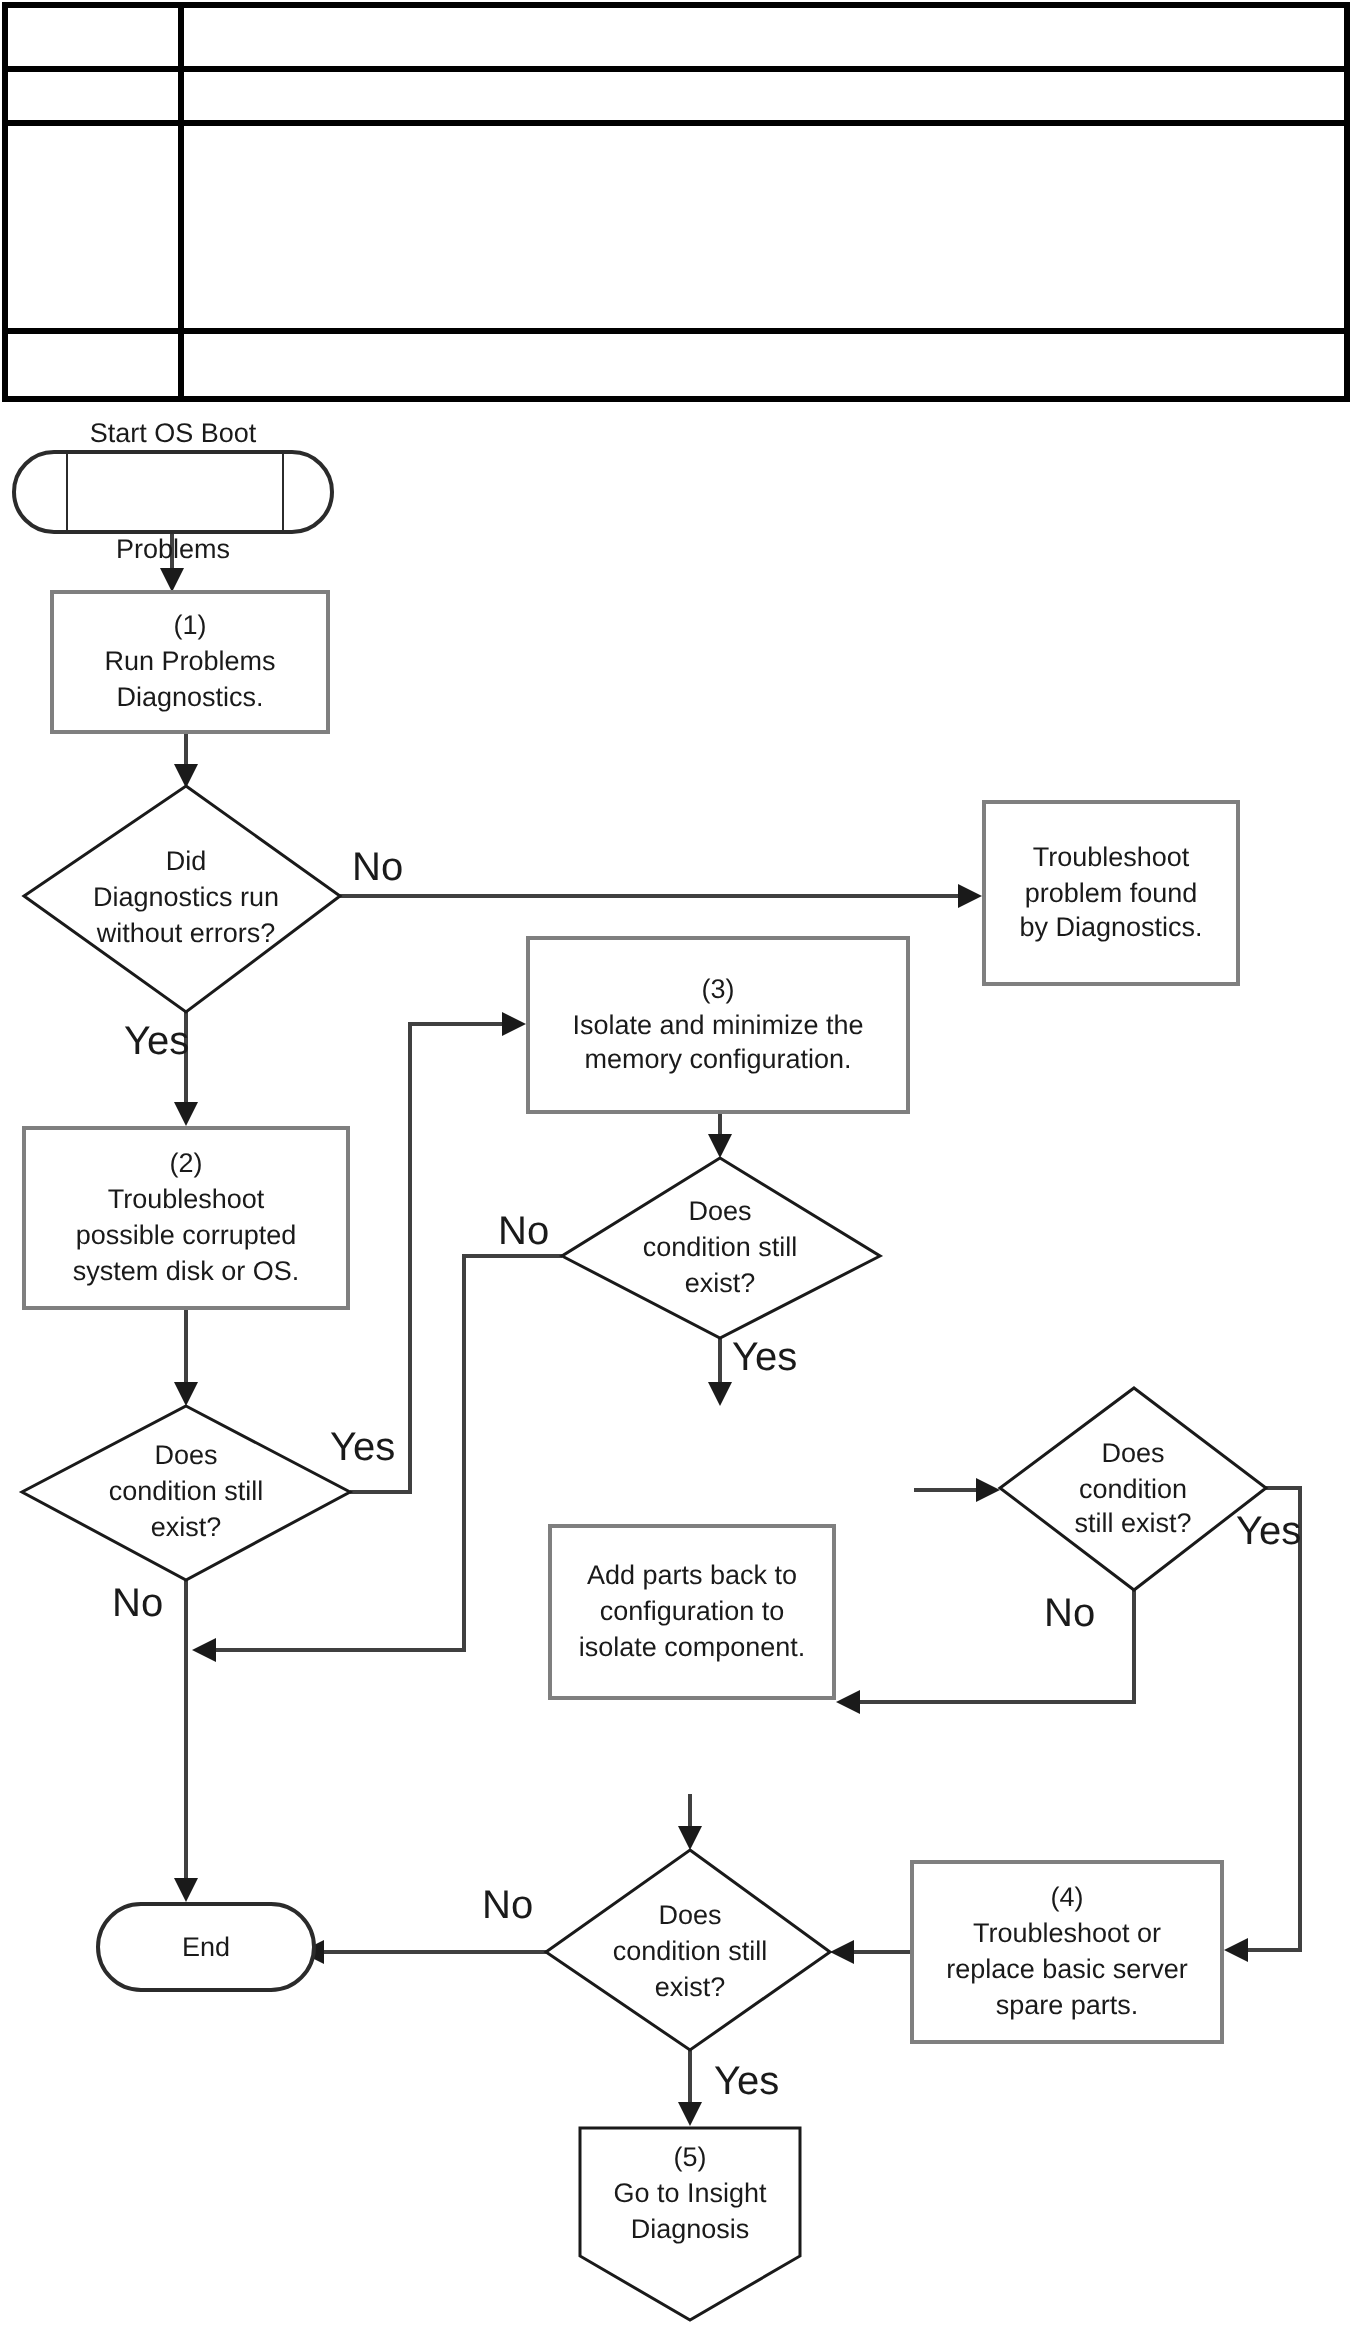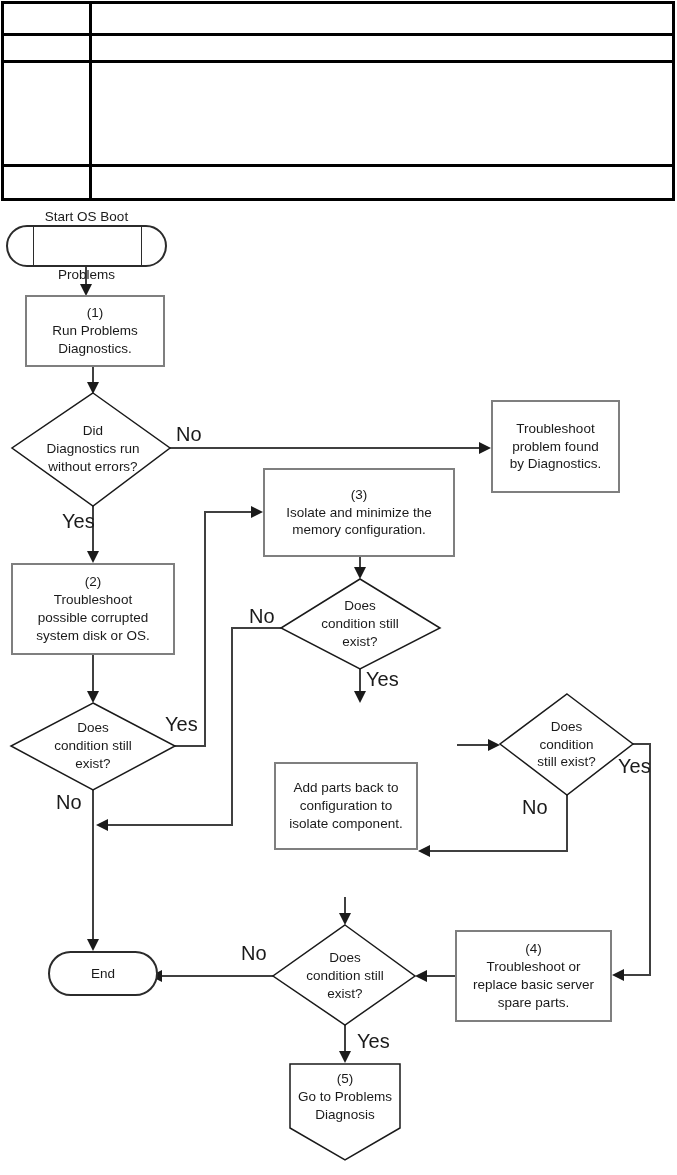--- a/index.html
+++ b/index.html
@@ -174,21 +174,21 @@
     <span class="ln">replace basic server</span>
     <span class="ln">spare parts.</span>
   </div>
 
   <div class="node term" style="left:48px; top:951px; width:110px; height:45px;">
     <span class="ln">End</span>
   </div>
 
   <div class="node dtext" style="left:290px; top:1068px; width:110px; height:58px;">
     <span class="ln">(5)</span>
-    <span class="ln">Go to Problems</span>
+    <span class="ln">Go to Insight</span>
     <span class="ln">Diagnosis</span>
   </div>
 
   <span class="elabel" style="left:176px; top:423px;">No</span>
   <span class="elabel" style="left:62px;  top:510px;">Yes</span>
   <span class="elabel" style="left:165px; top:713px;">Yes</span>
   <span class="elabel" style="left:56px;  top:791px;">No</span>
   <span class="elabel" style="left:249px; top:605px;">No</span>
   <span class="elabel" style="left:366px; top:668px;">Yes</span>
   <span class="elabel" style="left:618px; top:755px;">Yes</span>

